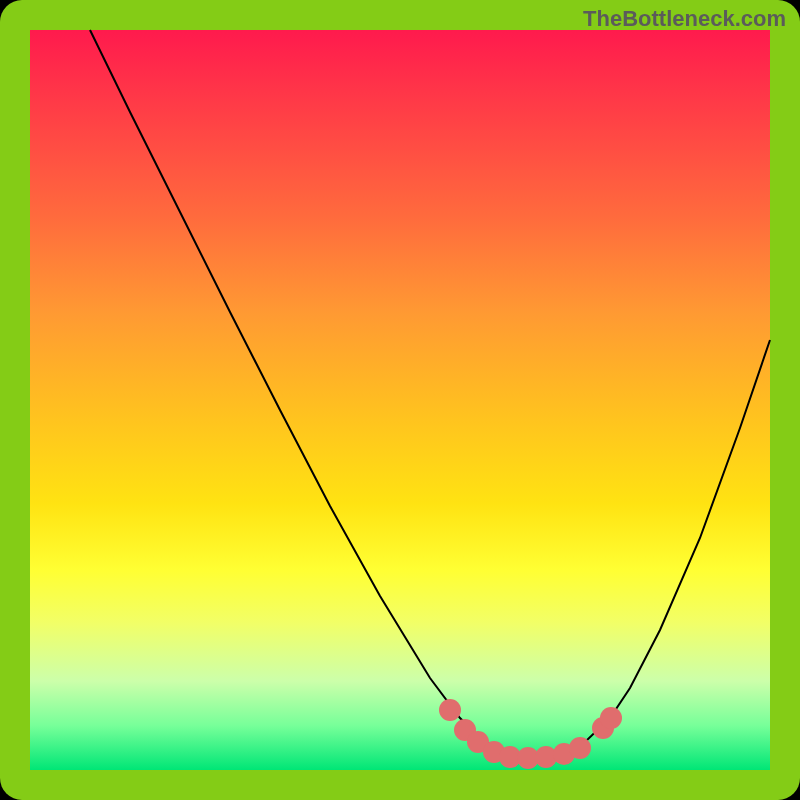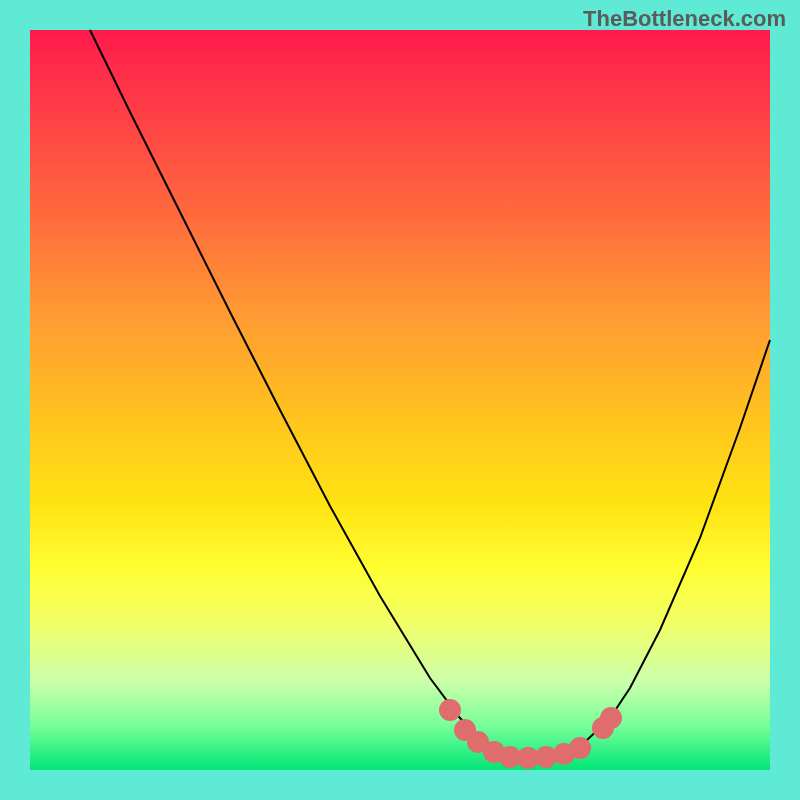--- a/index.html
+++ b/index.html
@@ -10,21 +10,22 @@
     background: #000;
     overflow: hidden;
     font-family: Arial, Helvetica, sans-serif;
   }
   .frame {
     position: absolute;
     left: 0;
     top: 0;
     width: 800px;
     height: 800px;
-    background: #5eead4;
+    background: #84cc16;
+    border-radius: 22px;
   }
   .plot {
     position: absolute;
     left: 30px;
     top: 30px;
     width: 740px;
     height: 740px;
     background: linear-gradient(to bottom,
       #ff1a4d 0%,
       #ff3b47 10%,

